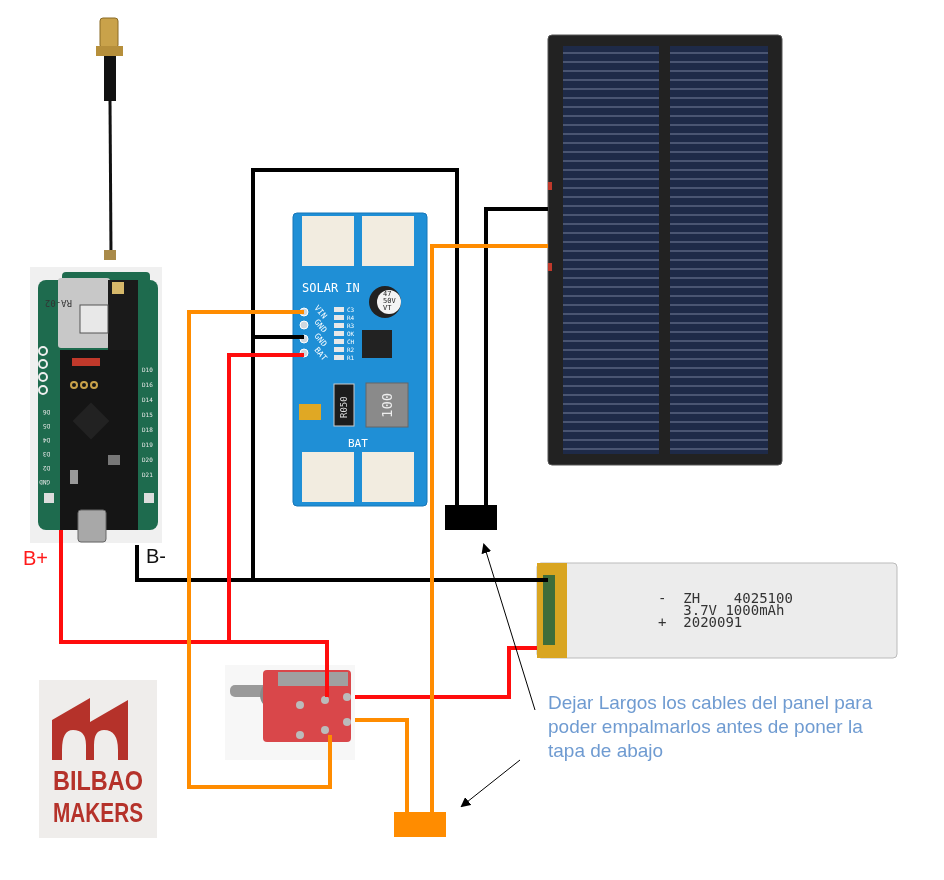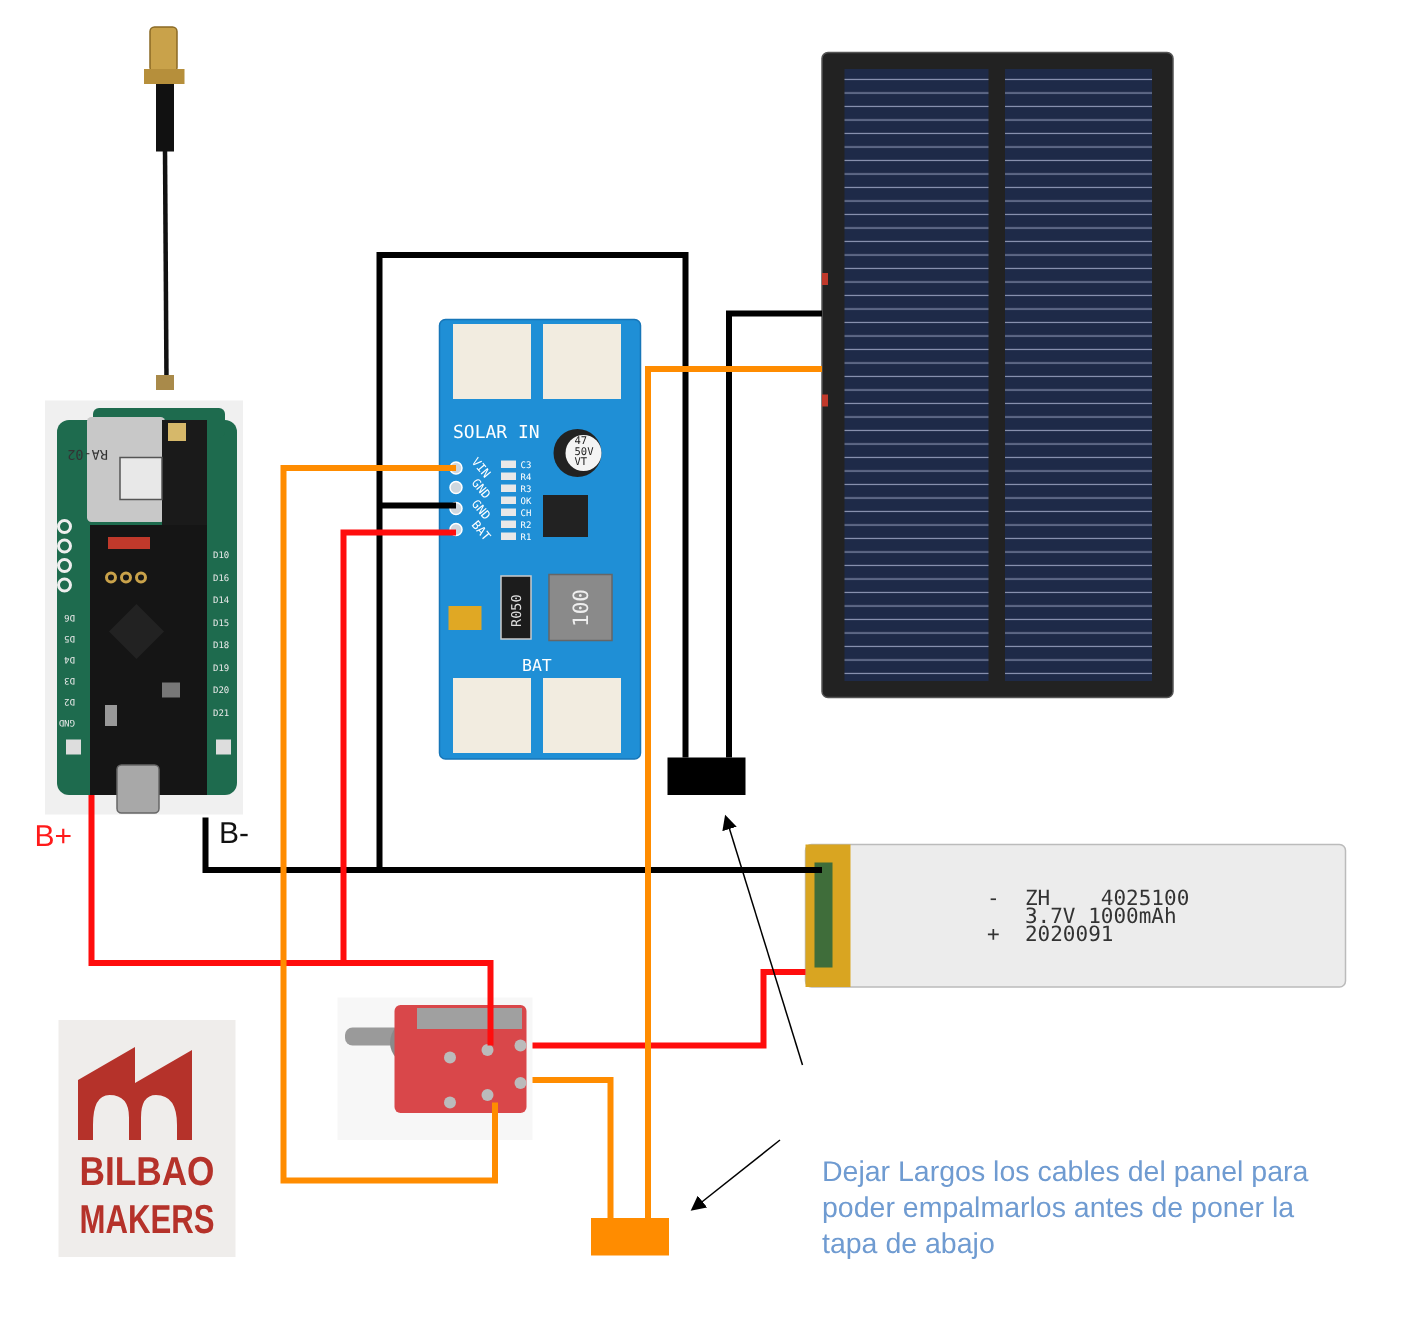--- a/index.html
+++ b/index.html
@@ -1,21 +1,21 @@
 <!DOCTYPE html>
 <html><head>
 <meta charset="utf-8">
 <style>
   html, body { margin: 0; padding: 0; background: #ffffff; }
   #stage { position: relative; width: 944px; height: 880px; overflow: hidden; background: #ffffff; font-family: "Liberation Sans", sans-serif; }
   svg#diagram { position: absolute; left: 0; top: 0; }
   .lbl { position: absolute; font-family: "Liberation Sans", sans-serif; }
   #label-bplus { left: 23px; top: 547px; font-size: 20px; color: #ff1a1a; }
   #label-bminus { left: 146px; top: 545px; font-size: 20px; color: #111; }
-  #note { left: 548px; top: 770px; width: 340px; font-size: 19px; line-height: 24px; color: #6f9bd1; }
+  #note { left: 548px; top: 691px; width: 340px; font-size: 19px; line-height: 24px; color: #6f9bd1; }
   .mono { font-family: "DejaVu Sans Mono", monospace; }
 </style>
 </head>
 <body>
 
 <div id="stage">
 <svg id="diagram" width="944" height="880" viewBox="0 0 944 880" xmlns="http://www.w3.org/2000/svg">
   <defs>
     <pattern id="cellLines" width="10" height="9" patternUnits="userSpaceOnUse">
       <rect width="10" height="9" fill="#1e2a48"></rect>

